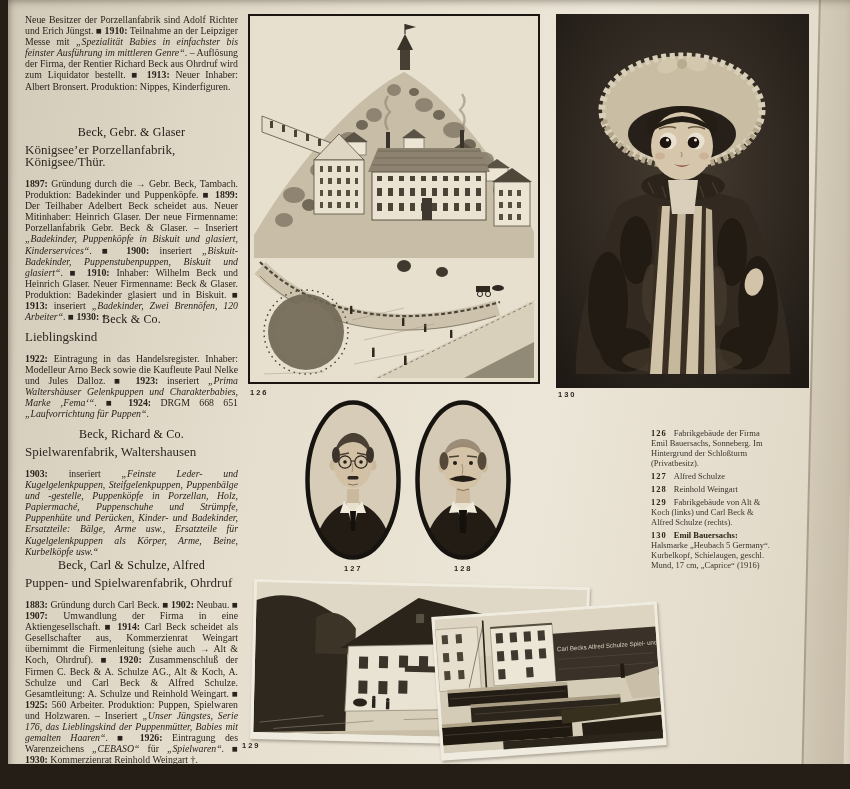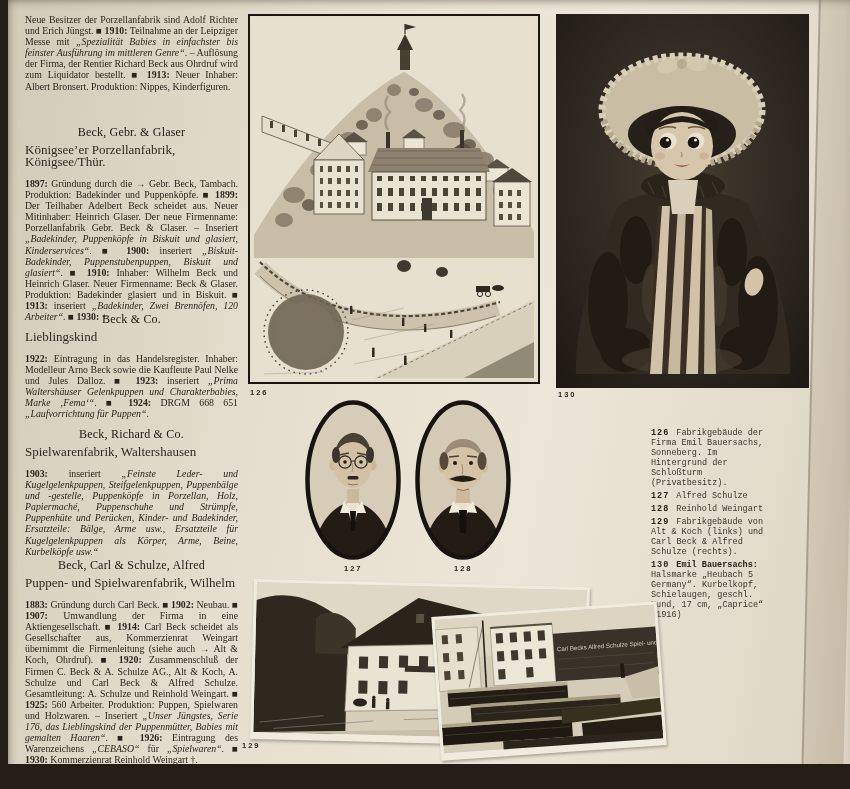--- a/index.html
+++ b/index.html
@@ -23,21 +23,21 @@
   .seg-i{font-style:italic;}
   
   .fig-frame{position:absolute;box-sizing:border-box;border:2px solid #1a1510;background:#e6dfcd;padding:4px;}
   .fig-num{position:absolute;font-family:"Liberation Sans","DejaVu Sans",sans-serif;font-size:7.5px;
            font-weight:bold;letter-spacing:2px;color:#2b2620;}
   .photo-dark{position:absolute;}
   .oval-portrait{position:absolute;width:100px;height:167px;}
   .old-photo{position:absolute;background:#f0ebdf;padding:3px;box-shadow:1px 2px 3px rgba(60,50,35,.35);}
   
   .captions{position:absolute;left:651px;top:428px;width:124px;
-            font-family:Liberation Mono, monospace;font-size:8.5px;line-height:10px;color:#3a352c;}
+            font-family:Liberation Serif, serif;font-size:8.5px;line-height:10px;color:#3a352c;}
   .cap-item{margin-bottom:3px;}
   .cap-num{font-weight:bold;color:#292419;margin-right:7px;letter-spacing:1px;}
   .cap-lead{font-weight:bold;color:#292419;}
   
   .watermark{position:absolute;left:672px;top:770px;width:178px;height:19px;
              background:rgba(96,90,81,.62);color:#fdfdfb;display:flex;align-items:center;justify-content:center;
              font-family:"Liberation Sans","DejaVu Sans",sans-serif;font-size:11px;letter-spacing:.2px;}
   .speck{position:absolute;left:816px;top:764px;width:7px;height:5px;background:rgba(110,100,85,.4);
          border-radius:40% 60% 50% 50%;transform:rotate(-30deg);}
 </style>
@@ -60,21 +60,21 @@
       <div class="article-sub">Lieblingskind</div>
       <p class="article-body" lang="de"><span class="seg-b">1922:</span><span> Eintragung in das Handelsregister. Inhaber: Modelleur Arno Beck sowie die Kaufleute Paul Nelke und Jules Dalloz. </span><span class="seg-b">■ 1923:</span><span> inseriert </span><span class="seg-i">„Prima Waltershäuser Gelenkpuppen und Charakterbabies, Marke ‚Fema‘“</span><span>. </span><span class="seg-b">■ 1924:</span><span> DRGM 668 651 </span><span class="seg-i">„Laufvorrichtung für Puppen“</span><span>.</span></p>
     </div>
   <div class="article" style="top:424px">
       <div class="article-heading">Beck, Richard &amp; Co.</div>
       <div class="article-sub">Spielwarenfabrik, Waltershausen</div>
       <p class="article-body" lang="de"><span class="seg-b">1903:</span><span> inseriert </span><span class="seg-i">„Feinste Leder- und Kugelgelenkpuppen, Steifgelenkpuppen, Puppenbälge und -gestelle, Puppenköpfe in Porzellan, Holz, Papiermaché, Puppenschuhe und Strümpfe, Puppenhüte und Perücken, Kinder- und Badekinder, Ersatzteile: Bälge, Arme usw., Ersatzteile für Kugelgelenkpuppen als Körper, Arme, Beine, Kurbelköpfe usw.“</span></p>
     </div>
   <div class="article" style="top:555px">
       <div class="article-heading">Beck, Carl &amp; Schulze, Alfred</div>
-      <div class="article-sub">Puppen- und Spielwarenfabrik, Wilhelm</div>
+      <div class="article-sub">Puppen- und Spielwarenfabrik, Ohrdruf</div>
       <p class="article-body" lang="de"><span class="seg-b">1883:</span><span> Gründung durch Carl Beck. </span><span class="seg-b">■ 1902:</span><span> Neubau. </span><span class="seg-b">■ 1907:</span><span> Umwandlung der Firma in eine Aktiengesellschaft. </span><span class="seg-b">■ 1914:</span><span> Carl Beck scheidet als Gesellschafter aus, Kommerzienrat Weingart übernimmt die Firmenleitung (siehe auch → Alt &amp; Koch, Ohrdruf). </span><span class="seg-b">■ 1920:</span><span> Zusammenschluß der Firmen C. Beck &amp; A. Schulze AG., Alt &amp; Koch, A. Schulze und Carl Beck &amp; Alfred Schulze. Gesamtleitung: A. Schulze und Reinhold Weingart. </span><span class="seg-b">■ 1925:</span><span> 560 Arbeiter. Produktion: Puppen, Spielwaren und Holzwaren. – Inseriert </span><span class="seg-i">„Unser Jüngstes, Serie 176, das Lieblingskind der Puppenmütter, Babies mit gemalten Haaren“</span><span>. </span><span class="seg-b">■ 1926:</span><span> Eintragung des Warenzeichens </span><span class="seg-i">„CEBASO“</span><span> für </span><span class="seg-i">„Spielwaren“</span><span>. </span><span class="seg-b">■ 1930:</span><span> Kommerzienrat Reinhold Weingart †.</span></p>
     </div>
 
   <div class="fig-frame" style="left:248px;top:14px;width:292px;height:370px;">
     <svg width="280" height="358" viewBox="0 0 280 358">
       <defs>
         <pattern id="win1" width="11" height="15" patternUnits="userSpaceOnUse">
           <rect x="2" y="3" width="5" height="8" fill="#4a4336"></rect>
         </pattern>
         <pattern id="win2" width="9" height="12" patternUnits="userSpaceOnUse">

